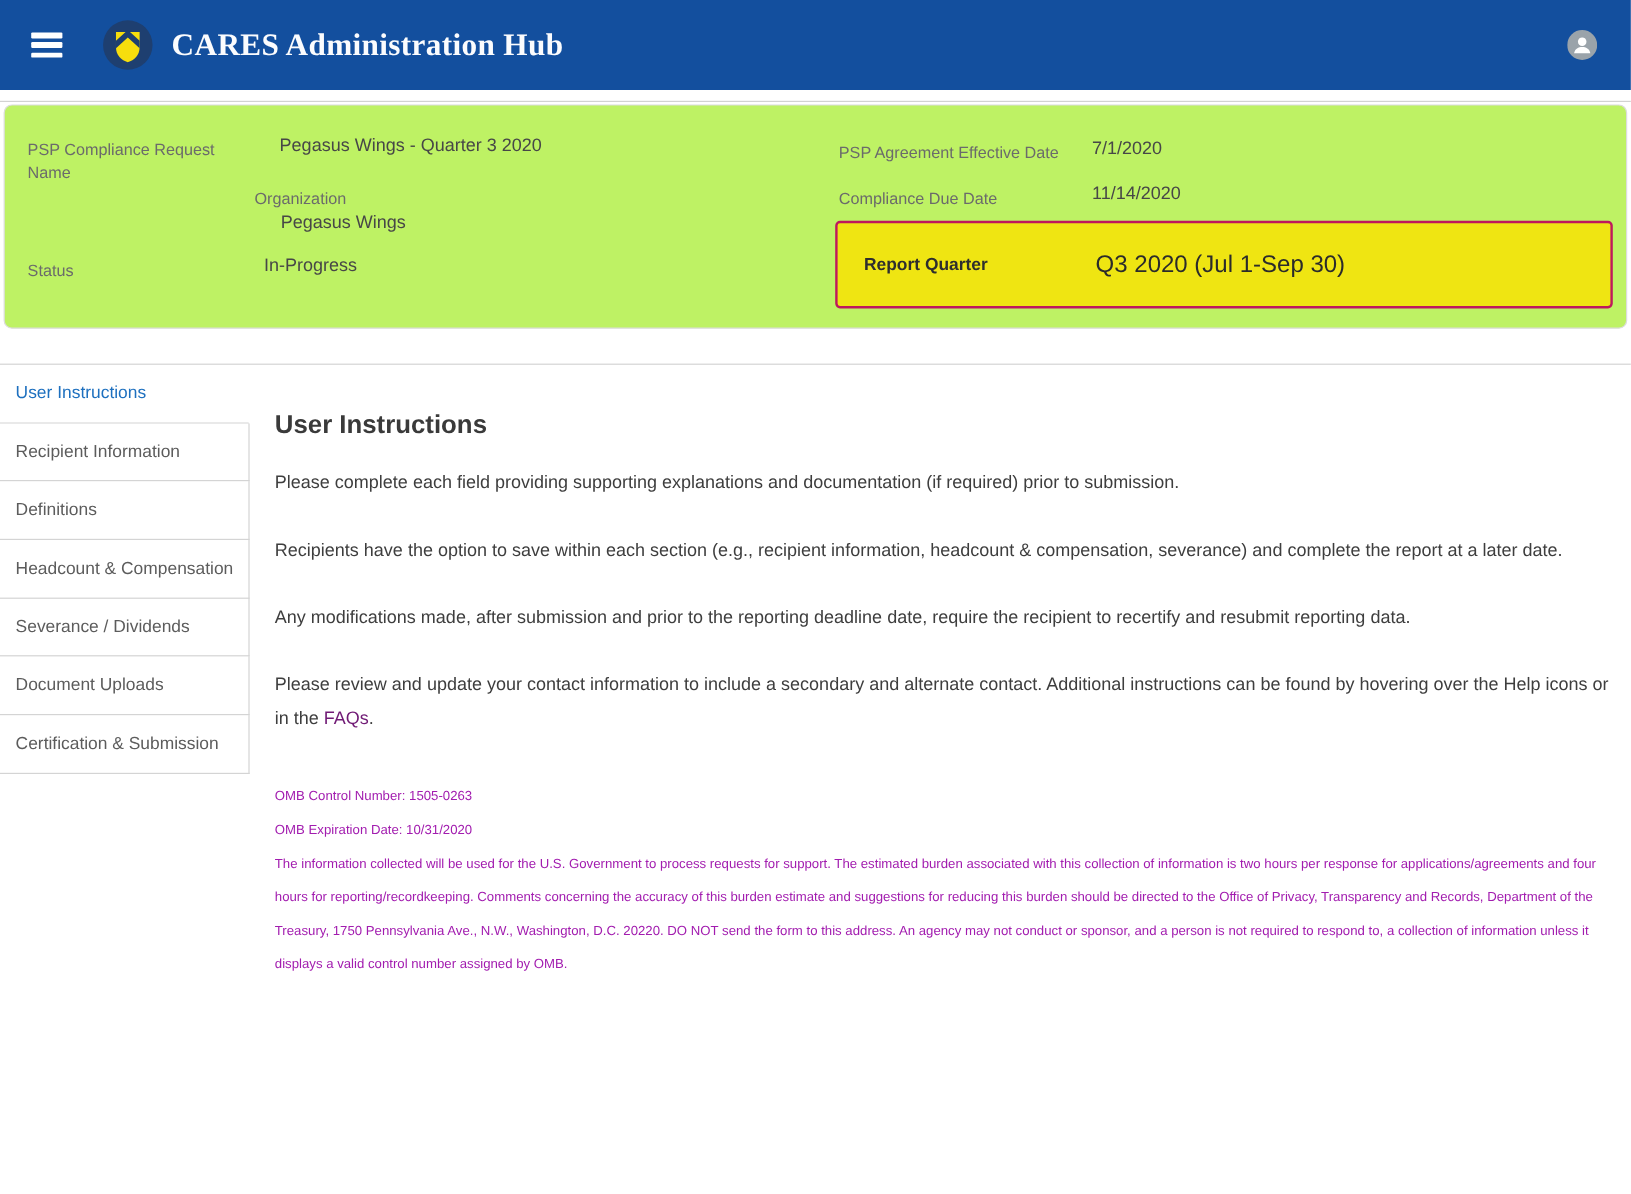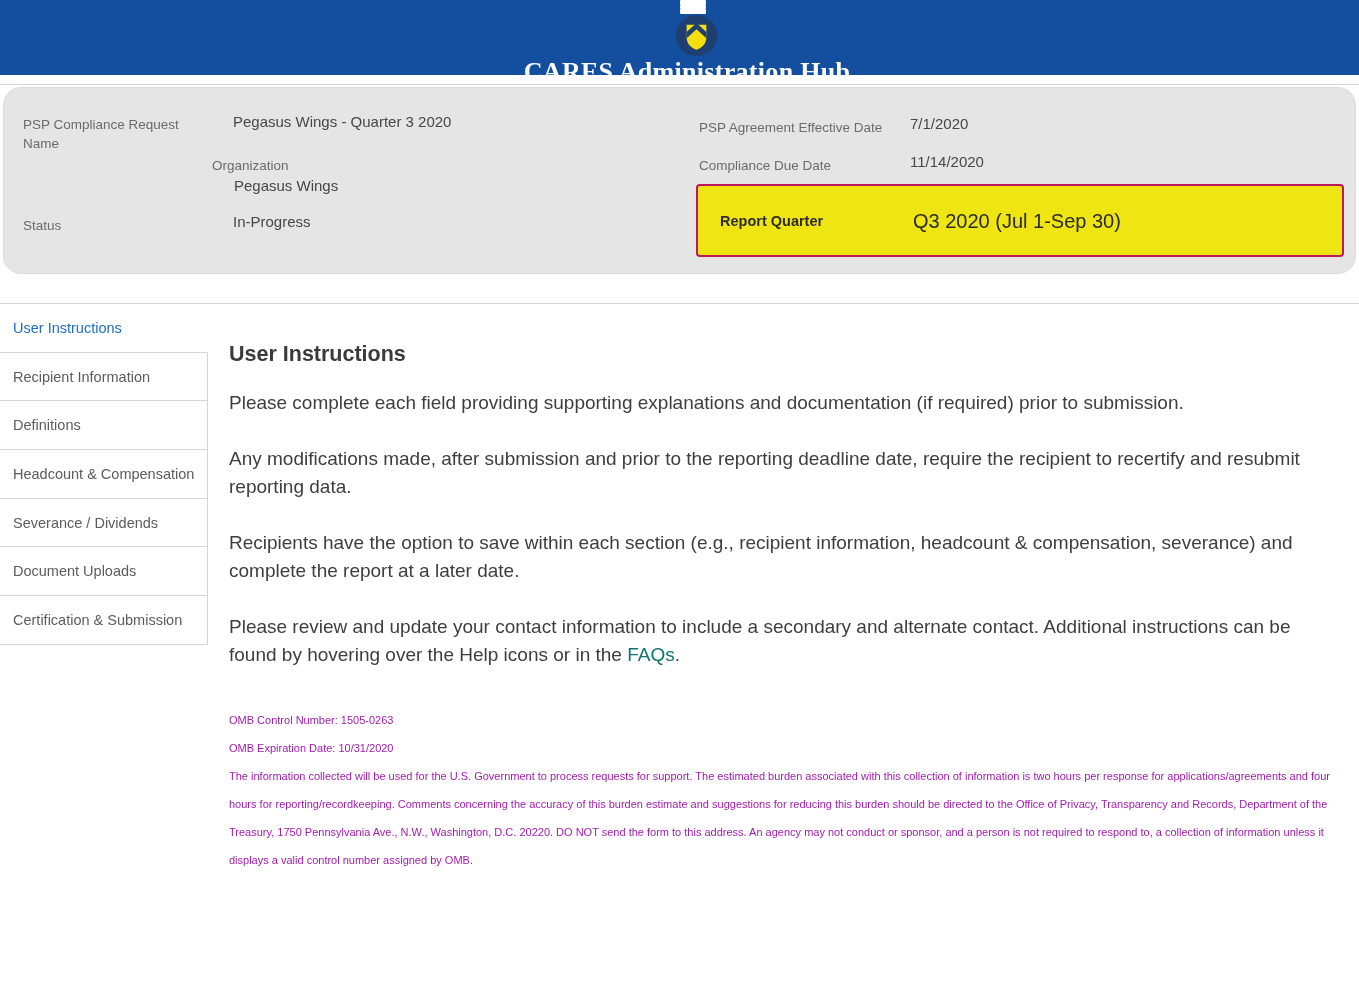--- a/index.html
+++ b/index.html
@@ -9,42 +9,42 @@
     background: #ffffff;
     font-family: "Liberation Sans", "DejaVu Sans", sans-serif;
     overflow: hidden;
     color: #3e3e3e;
   }
 
   
   .header {
     position: absolute; top: 0; left: 0; right: 0; height: 75px;
     background: #134f9e;
-    display: flex; align-items: center; flex-direction: column;
+    display: flex; align-items: center;
   }
   .hamburger {
     margin-left: 26px; width: 26px; height: 21px;
     background: transparent; border: none; cursor: pointer;
     display: flex; flex-direction: column; justify-content: space-between;
   }
   .hamburger span { display: block; width: 26px; height: 4.5px; background: #ffffff; border-radius: 1px; }
   .logo { margin-left: 33px; width: 43px; height: 43px; flex: 0 0 auto; }
   .app-title {
     margin-left: 15px;
     font-family: "Liberation Serif", "DejaVu Serif", serif;
     font-size: 26px; font-weight: 600; color: #fbfcfe; letter-spacing: 0.3px;
   }
   .avatar { margin-left: auto; margin-right: 28px; width: 25px; height: 25px; cursor: pointer; }
 
   .top-rule { position: absolute; top: 84px; left: 0; right: 0; height: 1px; background: #d2d2d2; }
 
   
   .info-card {
     position: absolute; top: 87px; left: 3px; right: 3px; height: 187px;
-    background: #e5e5e5; border: 1px solid #dcdcdc; border-radius: 18px;
+    background: #bef264; border: 1px solid #dcdcdc; border-radius: 7px;
   }
   .fld { position: absolute; white-space: nowrap; }
   .label { font-size: 13.5px; color: #6b6b6b; line-height: 19px; }
   .value { font-size: 15px; color: #474747; line-height: 20px; }
   .wrap { white-space: normal; }
 
   .quarter-box {
     position: absolute; left: 692px; top: 96px; width: 648px; height: 73px;
     background: #efe512; border: 2px solid #be185d; border-radius: 4px;
   }
@@ -59,23 +59,23 @@
   .sidebar li {
     height: 48.7px; display: flex; align-items: center;
     padding-left: 13px; cursor: pointer;
     border-bottom: 1px solid #d4d4d4; border-right: 1px solid #d4d4d4;
     font-size: 14.5px; color: #5c5c5c;
   }
   .sidebar li.active { border-right-color: transparent; color: #1e70bf; }
 
   .content { position: absolute; top: 304px; left: 229px; width: 1114px; }
   .content h2 { margin-top: 36px; font-size: 21.5px; line-height: 28px; font-weight: 600; color: #3a3a3a; }
-  .content p { margin-top: 28px; font-size: 19px; line-height: 28px; color: #3e3e3e; }
+  .content p { margin-top: 28px; font-size: 15px; line-height: 28px; color: #3e3e3e; }
   .content p.first { margin-top: 21px; }
-  .link { color: #0f766e; text-decoration: none; cursor: pointer; }
+  .link { color: #701a75; text-decoration: none; cursor: pointer; }
   .omb { margin-top: 37px; font-size: 11px; line-height: 28px; color: #a21caf; }
 </style>
 </head>
 <body>
 
 <header class="header">
   <button class="hamburger" aria-label="menu">
     <span></span>
     <span></span>
     <span></span>
@@ -100,21 +100,21 @@
 <div class="top-rule"></div>
 
 <section class="info-card">
   <div class="fld label wrap" style="left:19px; top:27px; width:170px;">PSP Compliance Request Name</div>
   <div class="fld value" style="left:229px; top:24px;">Pegasus Wings - Quarter 3 2020</div>
 
   <div class="fld label" style="left:208px; top:68px;">Organization</div>
   <div class="fld value" style="left:230px; top:88px;">Pegasus Wings</div>
 
   <div class="fld label" style="left:19px; top:128px;">Status</div>
-  <div class="fld value" style="left:229px; top:124px;">In-Progress</div>
+  <div class="fld value" style="left:216px; top:124px;">In-Progress</div>
 
   <div class="fld label" style="left:695px; top:30px;">PSP Agreement Effective Date</div>
   <div class="fld value" style="left:906px; top:26px;">7/1/2020</div>
 
   <div class="fld label" style="left:695px; top:68px;">Compliance Due Date</div>
   <div class="fld value" style="left:906px; top:64px;">11/14/2020</div>
 
   <div class="quarter-box">
     <div class="q-label">Report Quarter</div>
     <div class="q-value">Q3 2020 (Jul 1-Sep 30)</div>
@@ -146,22 +146,22 @@
     <li>
       <span>Certification &amp; Submission</span>
       </li>
   </ul>
 </nav>
 
 <main class="content">
   <h2>User Instructions</h2>
 
   <p class="first">Please complete each field providing supporting explanations and documentation (if required) prior to submission.</p>
+  <p>Recipients have the option to save within each section (e.g., recipient information, headcount &amp; compensation, severance) and complete the report at a later date.</p>
   <p>Any modifications made, after submission and prior to the reporting deadline date, require the recipient to recertify and resubmit reporting data.</p>
-  <p>Recipients have the option to save within each section (e.g., recipient information, headcount &amp; compensation, severance) and complete the report at a later date.</p>
 
   <p><span>Please review and update your contact information to include a secondary and alternate contact. Additional instructions can be found by hovering over the Help icons or in the </span><a class="link" href="#">FAQs</a><span>.</span></p>
 
   <div class="omb">
     <div>OMB Control Number: 1505-0263</div>
     <div>OMB Expiration Date: 10/31/2020</div>
     <div>The information collected will be used for the U.S. Government to process requests for support. The estimated burden associated with this collection of information is two hours per response for applications/agreements and four hours for reporting/recordkeeping. Comments concerning the accuracy of this burden estimate and suggestions for reducing this burden should be directed to the Office of Privacy, Transparency and Records, Department of the Treasury, 1750 Pennsylvania Ave., N.W., Washington, D.C. 20220. DO NOT send the form to this address. An agency may not conduct or sponsor, and a person is not required to respond to, a collection of information unless it displays a valid control number assigned by OMB.</div>
   </div>
 </main>
 

